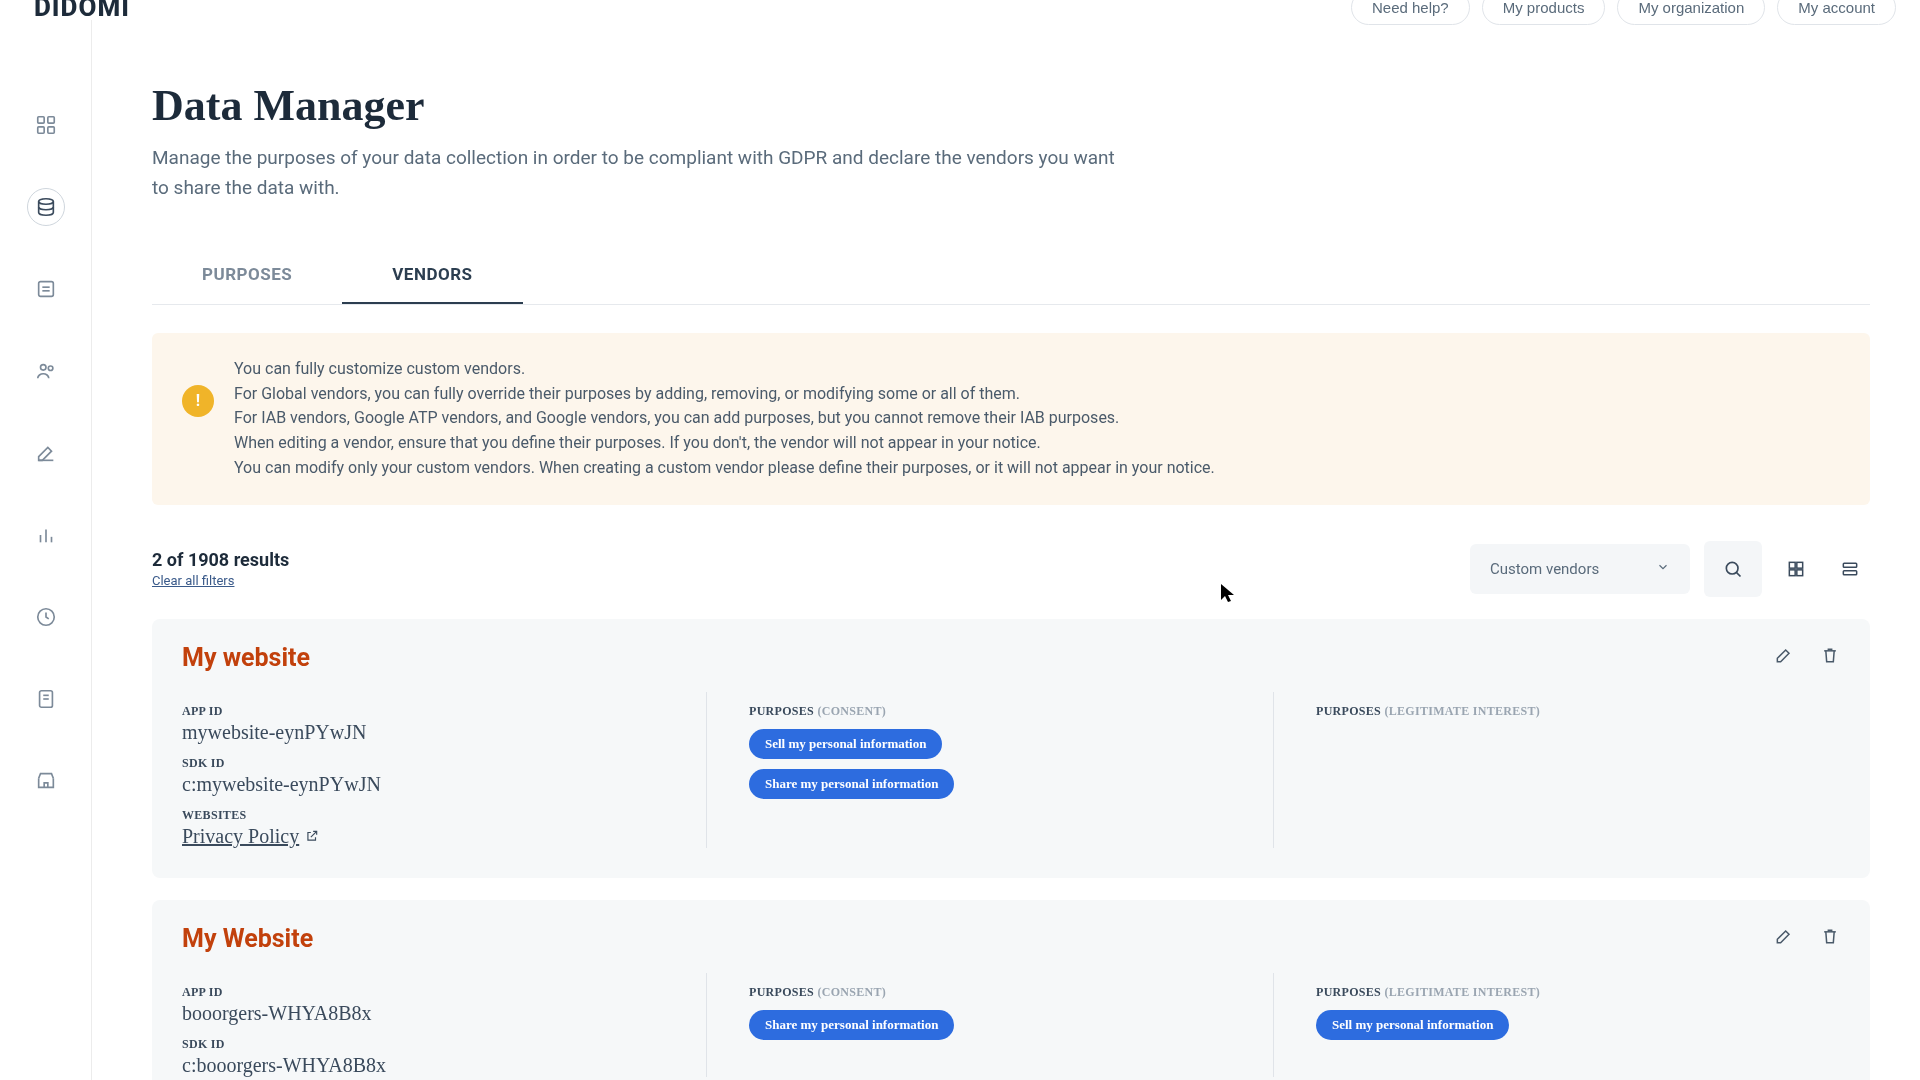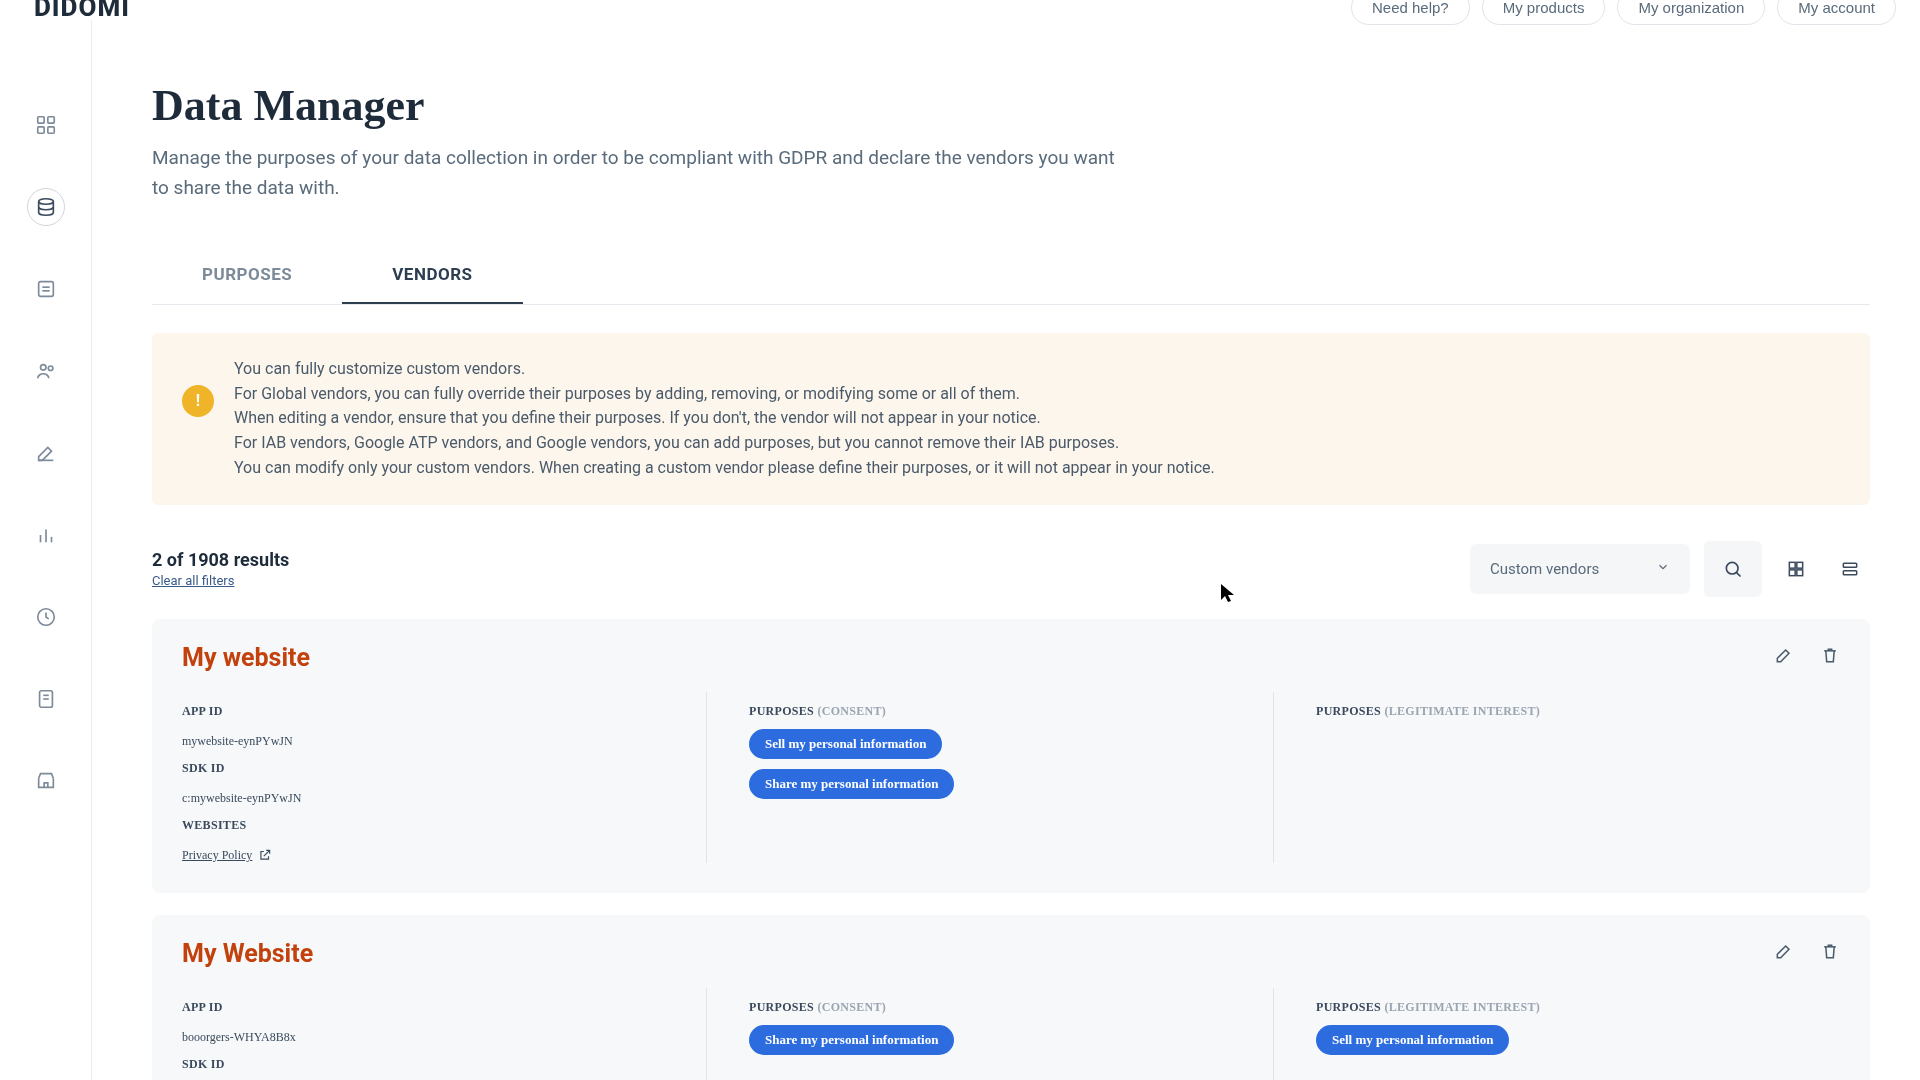--- a/index.html
+++ b/index.html
@@ -39,21 +39,21 @@
 .card-actions { display: flex; gap: 26px; }
 .card-actions .act { color: #4a5a6a; cursor: pointer; }
 .card-actions svg { width: 20px; height: 20px; }
 .card-body { display: flex; padding: 6px 30px 30px; gap: 12px; font-family: Liberation Serif, serif; }
 .col { flex: 1; border-right: 1px solid #e0e4e9; padding-right: 30px; }
 .col:last-child { border-right: none; }
 .col.mid { padding-left: 30px; }
 .col.right { padding-left: 30px; }
 .field-label { font-size: 12px; font-weight: 700; letter-spacing: 0.3px; color: #3a4a5c; margin-top: 12px; }
 .field-label .sub { color: #9aa5b1; font-weight: 600; }
-.field-value { font-size: 12px; color: #3a4a5c; margin-top: 15px; }
+.field-value { font-size: 20px; color: #3a4a5c; margin-top: 2px; }
 .link { text-decoration: underline; color: #3a4a5c; display: inline-flex; align-items: center; gap: 6px; cursor: pointer; }
 .link svg { width: 14px; height: 14px; }
 .chip { display: inline-block; background: #2d6cdf; color: #fff; border-radius: 16px; padding: 7px 16px; font-size: 13px; font-weight: 600; margin-top: 10px; margin-right: 6px; }
 .cursor-img { position: absolute; left: 1219px; top: 582px; pointer-events: none; }
 </style>
 </head>
 <body>
 
 <div class="header">
   <div class="logo">DIDOMI</div>
@@ -138,22 +138,22 @@
     <div class="tabs">
       <div class="tab inactive">PURPOSES</div>
       <div class="tab active">VENDORS</div>
     </div>
 
     <div class="info-box">
       <div class="info-icon">!</div>
       <div class="info-text">
         <div>You can fully customize custom vendors.</div>
         <div>For Global vendors, you can fully override their purposes by adding, removing, or modifying some or all of them.</div>
+        <div>For IAB vendors, Google ATP vendors, and Google vendors, you can add purposes, but you cannot remove their IAB purposes.</div>
         <div>When editing a vendor, ensure that you define their purposes. If you don't, the vendor will not appear in your notice.</div>
-        <div>For IAB vendors, Google ATP vendors, and Google vendors, you can add purposes, but you cannot remove their IAB purposes.</div>
         <div>You can modify only your custom vendors. When creating a custom vendor please define their purposes, or it will not appear in your notice.</div>
       </div>
     </div>
 
     <div class="toolbar">
       <div>
         <div class="results">2 of 1908 results</div>
         <a class="clear-filters">Clear all filters</a>
       </div>
       <div class="toolbar-right">

